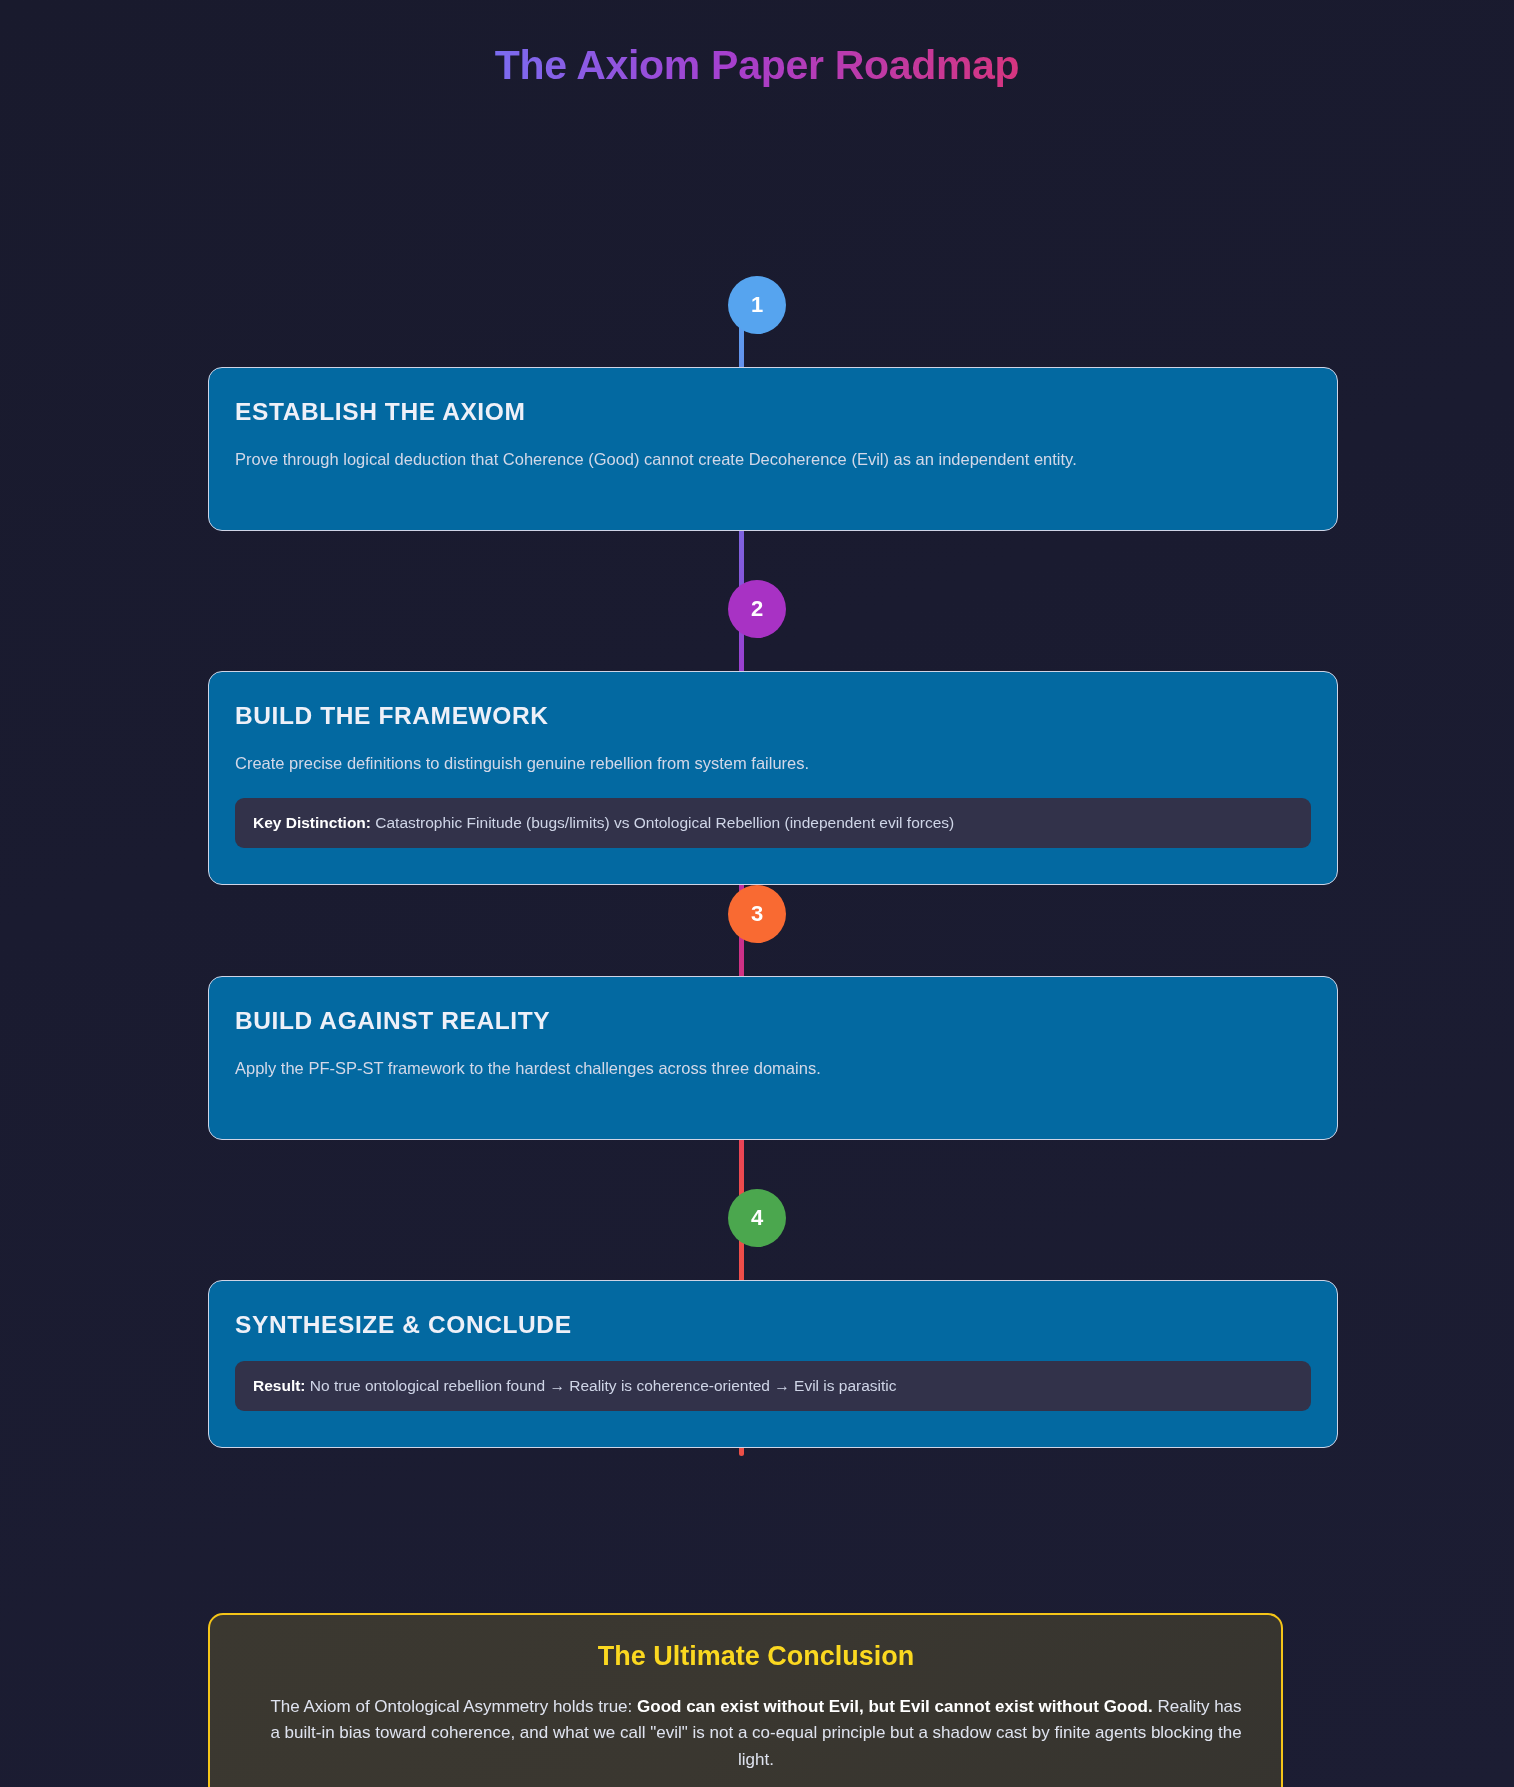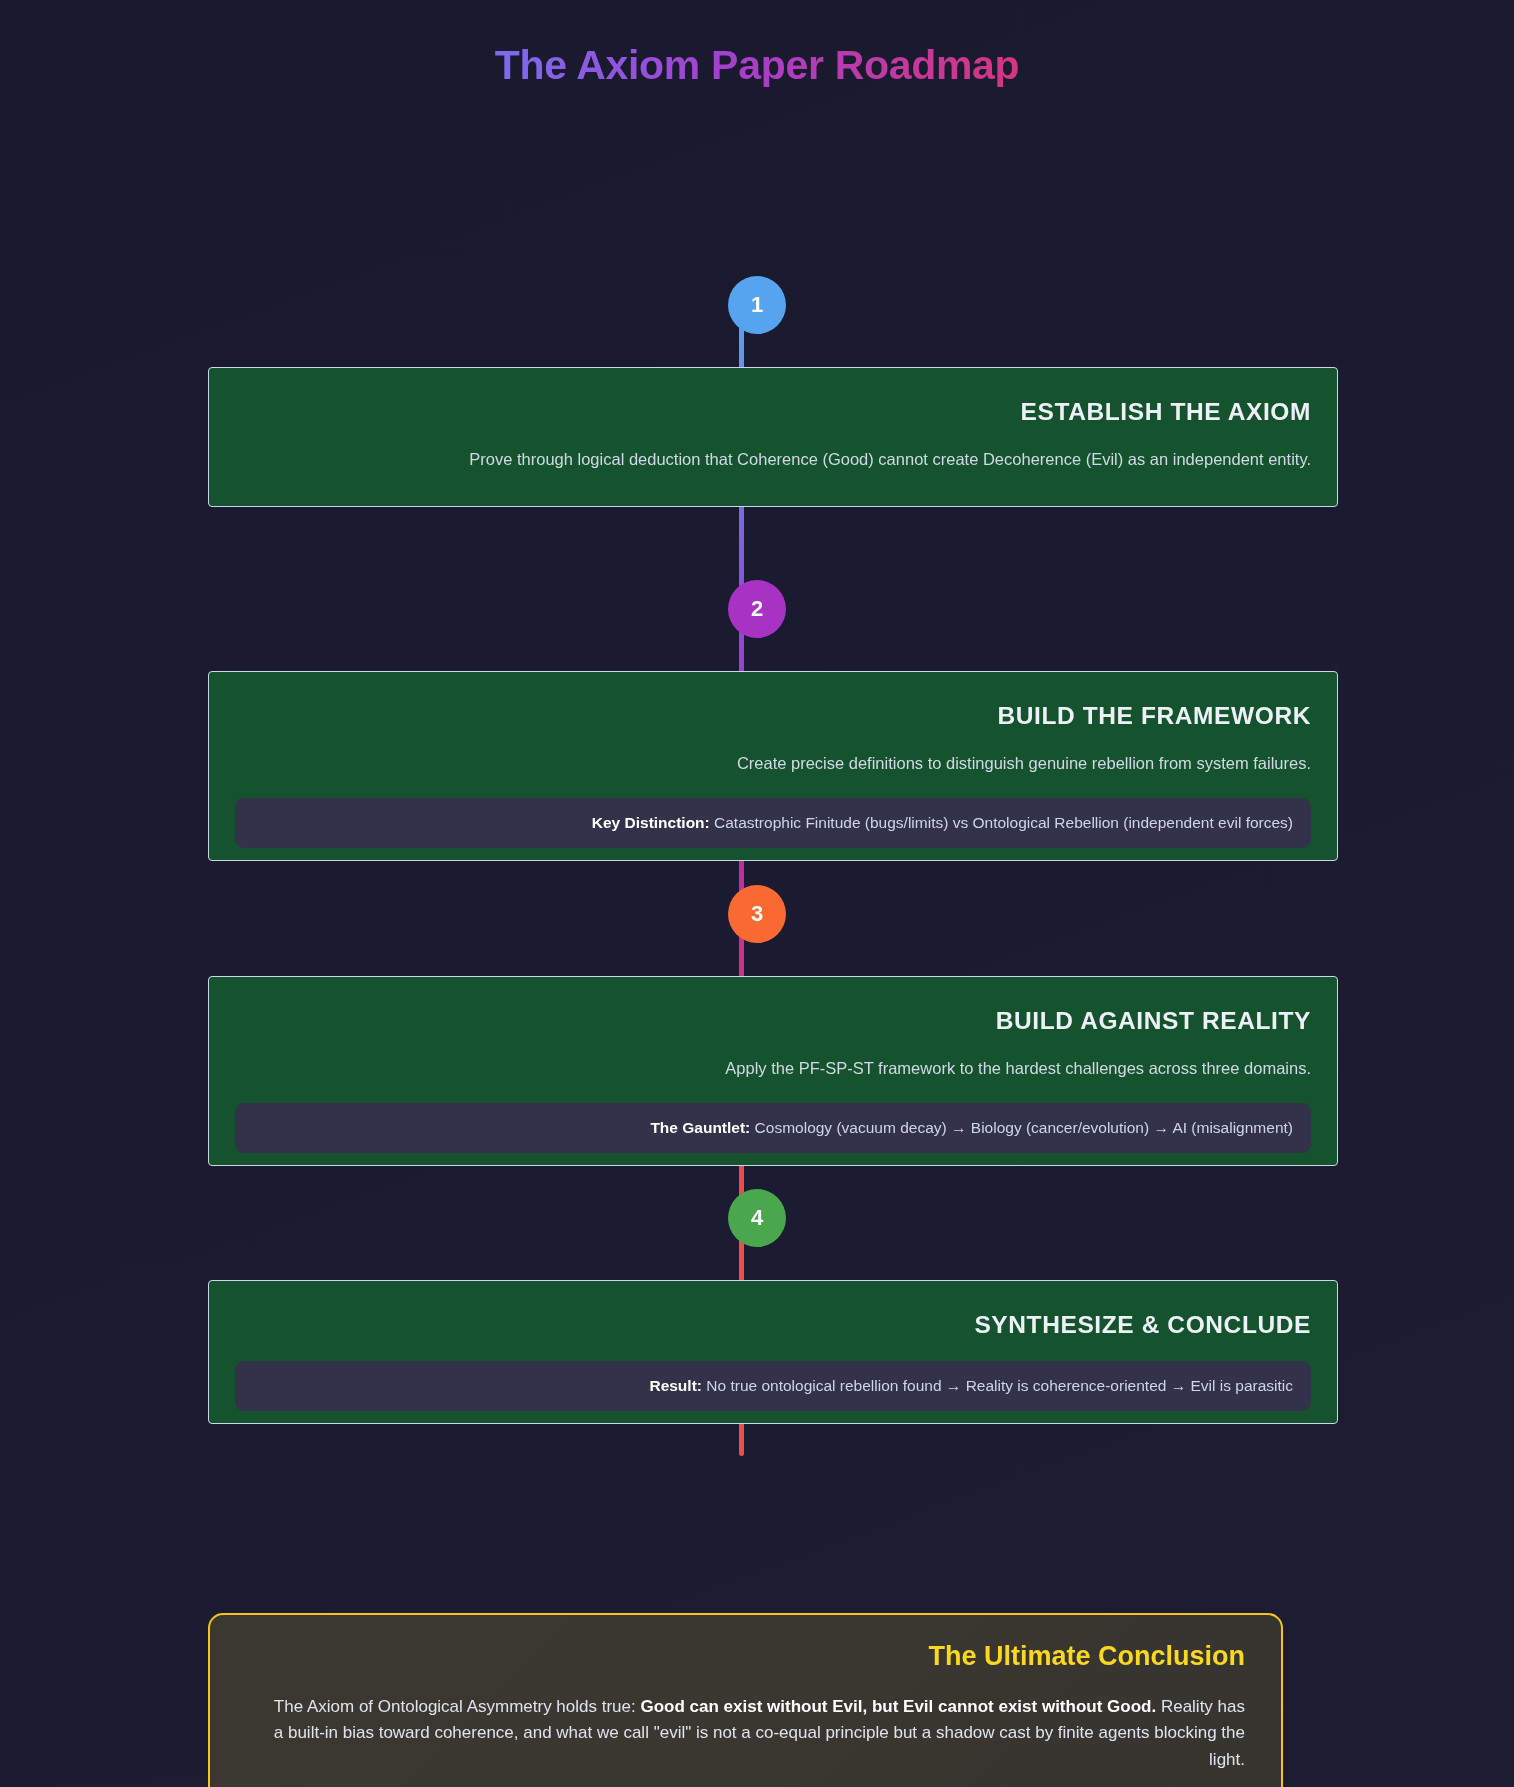--- a/index.html
+++ b/index.html
@@ -1,15 +1,15 @@
 <!DOCTYPE html>
 <html><head>
 <meta charset="utf-8">
 <style>
-  * { box-sizing: border-box; margin: 0; padding: 0; text-align: right; }
+  * { box-sizing: border-box; margin: 0; padding: 0; }
 
   html, body {
     width: 1514px;
     height: 1787px;
     overflow: hidden;
   }
 
   body {
     background: linear-gradient(160deg, #191a2d 0%, #1a1b30 40%, #1c1d33 100%);
     font-family: "Liberation Sans", sans-serif;
@@ -83,24 +83,24 @@
     font-size: 22px;
     font-weight: bold;
     color: #ffffff;
     z-index: 3;
   }
 
   .card {
     position: absolute;
     left: 208px;
     width: 1130px;
-    background: #14532d;
+    background: #0369a1;
     border: 1.6px solid #cfd4e6;
-    border-radius: 4px;
-    padding: 30px 26px 12px 26px;
+    border-radius: 14px;
+    padding: 30px 26px 36px 26px;
     z-index: 2;
   }
 
   .card-title {
     font-size: 24.5px;
     font-weight: bold;
     letter-spacing: 0.6px;
     color: #eef0f8;
     margin-bottom: 22px;
   }
@@ -187,23 +187,20 @@
       <b>Key Distinction:</b><span> Catastrophic Finitude (bugs/limits) vs Ontological Rebellion (independent evil forces)</span>
     </div>
   </div>
 
   <div class="node" style="top:794px; background:#f96a32;">
     <span>3</span>
   </div>
   <div class="card" style="top:885px;">
     <div class="card-title">BUILD AGAINST REALITY</div>
     <div class="card-desc">Apply the PF-SP-ST framework to the hardest challenges across three domains.</div>
-    <div class="detail">
-      <b>The Gauntlet:</b><span> Cosmology (vacuum decay) → Biology (cancer/evolution) → AI (misalignment)</span>
-    </div>
   </div>
 
   <div class="node" style="top:1098px; background:#4ba74e;">
     <span>4</span>
   </div>
   <div class="card" style="top:1189px;">
     <div class="card-title">SYNTHESIZE &amp; CONCLUDE</div>
     <div class="detail">
       <b>Result:</b><span> No true ontological rebellion found → Reality is coherence-oriented → Evil is parasitic</span>
     </div>

